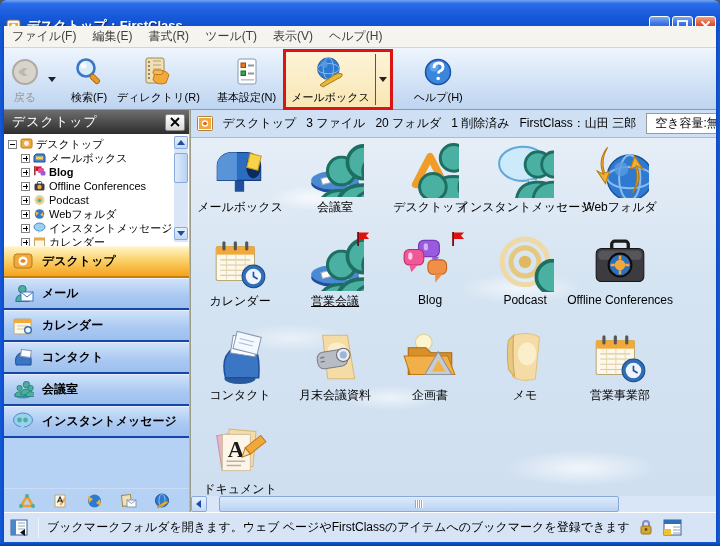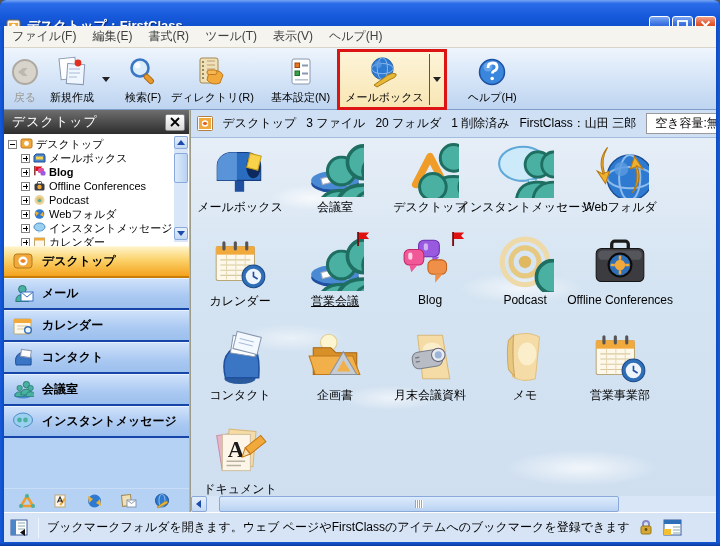--- a/index.html
+++ b/index.html
@@ -196,31 +196,20 @@
   <div class="toolbar">
     <div class="tbtn disabled">
       <div class="tico">
         <svg width="30" height="30" viewBox="0 0 30 30">
           <circle cx="15" cy="15" r="12" fill="#d8d4cc" stroke="#aeaaa2" stroke-width="2"></circle>
           <path d="M21 15 h-7 l3.5 -4 h-4.5 l-5 4 5 4 h4.5 l-3.5 -4" fill="#bcb8b0"></path>
         </svg>
       </div>
       <span>戻る</span>
     </div>
-    <div class="tbtn">
-      <div class="tico">
-        <svg width="34" height="34" viewBox="0 0 34 34">
-          <rect x="5" y="3" width="16" height="21" fill="#fff" stroke="#8898b0" transform="rotate(-6 13 13)"></rect>
-          <rect x="12" y="9" width="17" height="20" fill="#f0f6ff" stroke="#8898b0" transform="rotate(4 20 19)"></rect>
-          <circle cx="23" cy="8" r="3.4" fill="#e03020"></circle>
-          <path d="M14 14 h11 M14 18 h11 M14 22 h8" stroke="#aabcd8" stroke-width="1.2"></path>
-        </svg>
-      </div>
-      <span>新規作成</span>
-    </div>
     <div class="droparrow">
         <div class="tri-down"></div>
       </div>
     <div class="tsep"></div>
     <div class="tbtn">
       <div class="tico">
         <svg width="32" height="32" viewBox="0 0 32 32">
           <circle cx="13" cy="12" r="8.5" fill="#d8ecfa" stroke="#3a76c4" stroke-width="2.6"></circle>
           <circle cx="10.5" cy="9.5" r="3" fill="#fff" opacity="0.8"></circle>
           <rect x="19" y="17" width="11" height="5" rx="2.4" fill="#e8982c" stroke="#b06e14" transform="rotate(45 19 18)"></rect>
@@ -651,43 +640,43 @@
                 <rect x="23" y="3" width="24" height="17" fill="#f4f8ff" stroke="#8898b0" transform="rotate(14 35 11)"></rect>
                 <path d="M27 9 h14 M27 13 h14" stroke="#aabcd8" transform="rotate(14 35 11)"></path>
               </svg>
             </div>
             <span class="clabel">コンタクト</span>
           </div>
 
           <div class="cell">
             <div class="cicon">
               <svg width="58" height="56" viewBox="0 0 56 52">
+                <path d="M16 4 h24 l7 42 h-26 z" fill="#f5dca6" stroke="#d8b878"></path>
+                <ellipse cx="30" cy="18" rx="9" ry="7" fill="#fbeecb"></ellipse>
+                <rect x="11" y="19" width="29" height="16" rx="6" fill="#b8bcc4" stroke="#787e88" transform="rotate(-9 26 27)"></rect>
+                <circle cx="36" cy="23" r="6.5" fill="#e8ecf2" stroke="#667"></circle>
+                <circle cx="36" cy="23" r="3.4" fill="#9cb4d8"></circle>
+                <path d="M14 24 h4 M14 28 h4" stroke="#787e88" stroke-width="1.4" transform="rotate(-9 26 27)"></path>
+              </svg>
+            </div>
+            <span class="clabel">月末会議資料</span>
+          </div>
+
+          <div class="cell">
+            <div class="cicon">
+              <svg width="58" height="56" viewBox="0 0 56 52">
                 <circle cx="22" cy="11" r="8" fill="#fdf4d0" stroke="#e0cc90"></circle>
                 <rect x="19.5" y="17" width="5" height="5" fill="#c8b888"></rect>
                 <path d="M7 16 h17 l5 5 h20 v21 h-42 z" fill="#d89028" stroke="#a86410"></path>
                 <path d="M3 24 h42 l7 18 h-43 z" fill="#f2b04a" stroke="#c07818"></path>
                 <path d="M36 20 l13 22 h-26 z" fill="#c6ccd4" stroke="#8a929c"></path>
                 <path d="M36 28 l7 11 h-13 z" fill="#f2b04a"></path>
               </svg>
             </div>
             <span class="clabel">企画書</span>
-          </div>
-
-          <div class="cell">
-            <div class="cicon">
-              <svg width="58" height="56" viewBox="0 0 56 52">
-                <path d="M16 4 h24 l7 42 h-26 z" fill="#f5dca6" stroke="#d8b878"></path>
-                <ellipse cx="30" cy="18" rx="9" ry="7" fill="#fbeecb"></ellipse>
-                <rect x="11" y="19" width="29" height="16" rx="6" fill="#b8bcc4" stroke="#787e88" transform="rotate(-9 26 27)"></rect>
-                <circle cx="36" cy="23" r="6.5" fill="#e8ecf2" stroke="#667"></circle>
-                <circle cx="36" cy="23" r="3.4" fill="#9cb4d8"></circle>
-                <path d="M14 24 h4 M14 28 h4" stroke="#787e88" stroke-width="1.4" transform="rotate(-9 26 27)"></path>
-              </svg>
-            </div>
-            <span class="clabel">月末会議資料</span>
           </div>
 
           <div class="cell">
             <div class="cicon">
               <svg width="58" height="56" viewBox="0 0 56 52">
                 <path d="M17 4 q16 -4 25 2 l-4 40 q-13 4 -22 -2 z" fill="#f5dca6" stroke="#e0c080"></path>
                 <path d="M17 4 q-2 20 1 40 l-6 -7 q-2 -16 0 -28 z" fill="#e8c880" stroke="#d0a860"></path>
                 <ellipse cx="30" cy="22" rx="9" ry="11" fill="#fbeecb"></ellipse>
               </svg>
             </div>

